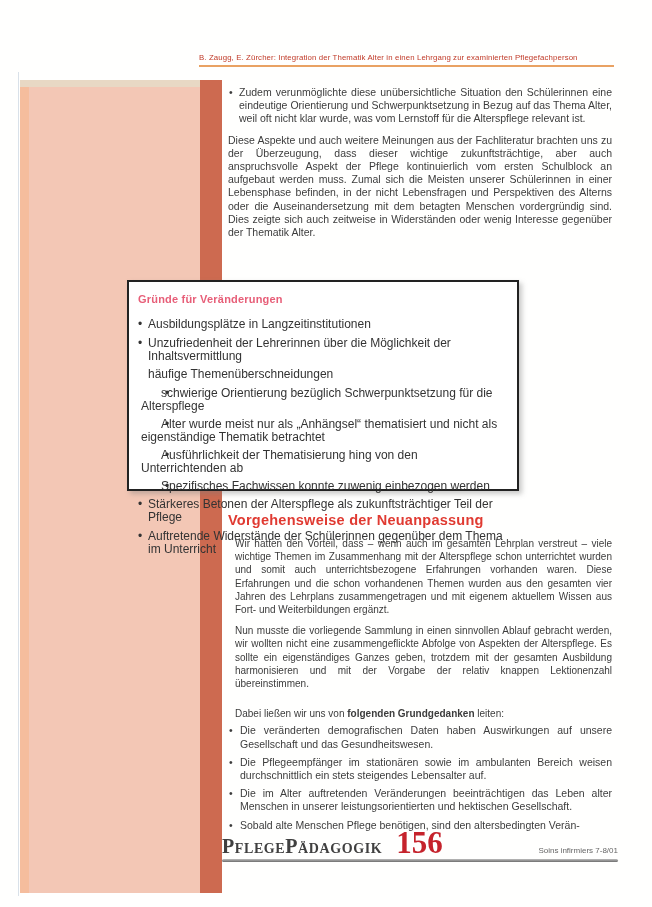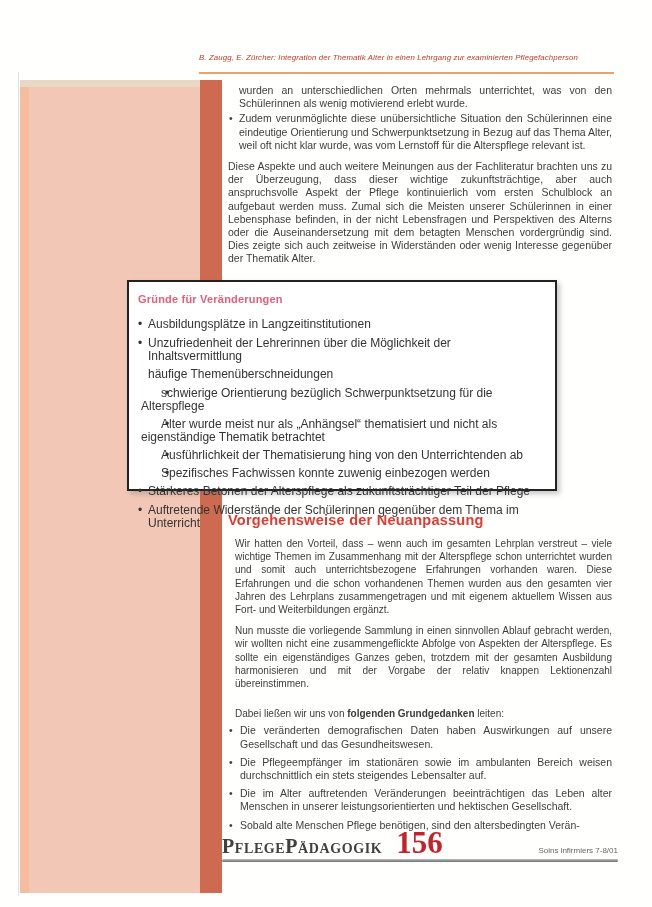--- a/index.html
+++ b/index.html
@@ -18,38 +18,37 @@
   
   .pink-block{position:absolute;left:20px;top:80px;width:180px;height:813px;background:#f3c7b5;}
   .pink-left{position:absolute;left:0;top:0;width:9px;height:100%;background:#f5bd9d;}
   .pink-top{position:absolute;left:0;top:0;width:100%;height:7px;background:#e8d8c4;}
   .salmon-strip{position:absolute;left:200px;top:80px;width:22px;height:813px;background:#cd6a50;}
 
   
   .article-header{
     position:absolute;left:199px;top:53px;width:415px;
     font-size:7.8px;letter-spacing:.12px;color:#c03a28;
-    padding-bottom:10px;border-bottom:2.5px solid #e9a263;
+    padding-bottom:3px;border-bottom:2.5px solid #e9a263;
     white-space:nowrap;
-    font-style:italic;
   }
 
   
   .content{
     position:absolute;left:228px;top:84px;width:384px;
     font-size:10.5px;line-height:13.2px;color:#3c3c3c;text-align:justify;
   }
   .cont-para{margin:0 0 2px 11px;}
   .b-item{position:relative;padding-left:11px;margin-top:2px;}
   .b-item::before{content:"\2022";position:absolute;left:1px;top:0;}
   .para{margin-top:8px;}
 
   
   .info-box{
-    position:absolute;left:127px;top:280px;width:430px;height:211px;
+    position:absolute;left:127px;top:280px;width:392px;height:211px;
     box-sizing:border-box;background:#ffffff;border:2px solid #222222;
     box-shadow:3px 3px 5px rgba(120,120,120,.4);
     padding:8px 12px 0 6px;color:#333333;
   }
   .box-title{color:#e75e78;font-weight:bold;font-size:11px;margin:3px 0 13px 3px;letter-spacing:.2px;}
   .box-item{font-size:12px;line-height:13px;margin-bottom:6px;}
   .lvl1{position:relative;padding-left:13px;}
   .lvl1::before{content:"\2022";position:absolute;left:3px;top:0;}
   .contline{padding-left:13px;margin-top:-1px;}
   .lvl2{padding-left:6px;text-indent:12px;margin-bottom:5px;}
@@ -92,21 +91,20 @@
 
   <div class="pink-block">
     <div class="pink-left"></div>
     <div class="pink-top"></div>
   </div>
   <div class="salmon-strip"></div>
 
   <div class="article-header">B. Zaugg, E. Zürcher: Integration der Thematik Alter in einen Lehrgang zur examinierten Pflegefachperson</div>
 
   <div class="content">
-    <div class="cont-para">wurden an unterschiedlichen Orten mehrmals unterrichtet, was von den Schülerinnen als wenig motivierend erlebt wurde.</div>
     <div class="b-item">Zudem verunmöglichte diese unübersichtliche Situation den Schülerinnen eine eindeutige Orientierung und Schwerpunktsetzung in Bezug auf das Thema Alter, weil oft nicht klar wurde, was vom Lernstoff für die Alterspflege relevant ist.</div>
     <div class="para">Diese Aspekte und auch weitere Meinungen aus der Fachliteratur brachten uns zu der Überzeugung, dass dieser wichtige zukunftsträchtige, aber auch anspruchsvolle Aspekt der Pflege kontinuierlich vom ersten Schulblock an aufgebaut werden muss. Zumal sich die Meisten unserer Schülerinnen in einer Lebensphase befinden, in der nicht Lebensfragen und Perspektiven des Alterns oder die Auseinandersetzung mit dem betagten Menschen vordergründig sind. Dies zeigte sich auch zeitweise in Widerständen oder wenig Interesse gegenüber der Thematik Alter.</div>
   </div>
 
   <div class="info-box">
     <div class="box-title">Gründe für Veränderungen</div>
     <div class="box-item lvl1">Ausbildungsplätze in Langzeitinstitutionen</div>
     <div class="box-item lvl1">Unzufriedenheit der Lehrerinnen über die Möglichkeit der Inhaltsvermittlung</div>
     <div class="box-item contline">häufige Themenüberschneidungen</div>
     <div class="box-item lvl2">schwierige Orientierung bezüglich Schwerpunktsetzung für die Alterspflege</div>

